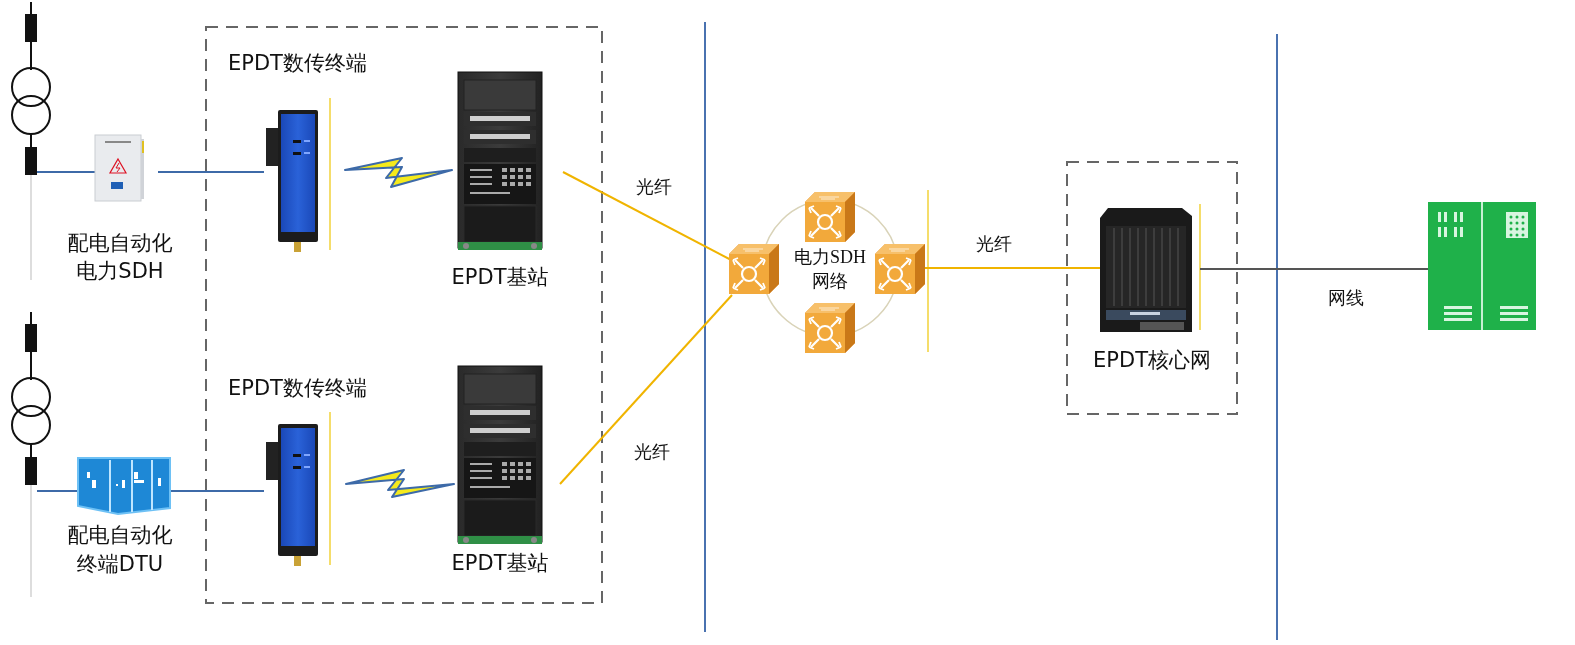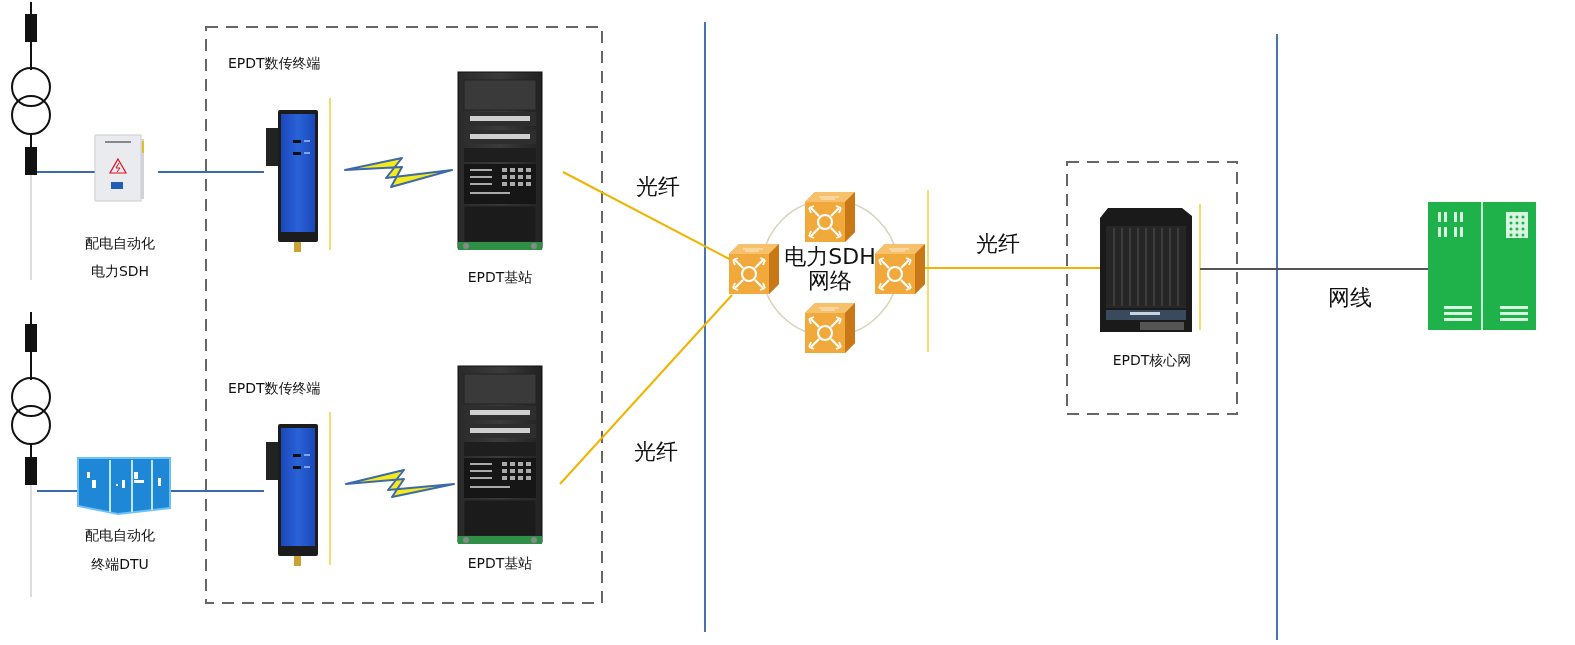--- a/index.html
+++ b/index.html
@@ -1,20 +1,20 @@
 <!DOCTYPE html>
 <html><head>
 <meta charset="utf-8">
 <style>
   html, body { margin:0; padding:0; background:#ffffff; }
   body { width:1575px; height:645px; position:relative; overflow:hidden;
          font-family:"DejaVu Sans", "Liberation Sans", sans-serif; color:#111; }
   #stage { position:absolute; left:0; top:0; width:1575px; height:645px; }
-  .lbl { position:absolute; font-size:14px; line-height:26px; color:#111; white-space:nowrap; text-align:center; }
-  .lbl.small { font-size:22px; line-height:22px; }
+  .lbl { position:absolute; font-size:21px; line-height:26px; color:#111; white-space:nowrap; text-align:center; }
+  .lbl.small { font-size:18px; line-height:22px;font-family:Liberation Serif, serif; }
   .lbl.left { text-align:left; }
 </style>
 </head>
 <body>
 
 <div id="stage">
 <svg width="1575" height="645" viewBox="0 0 1575 645" xmlns="http://www.w3.org/2000/svg" style="position:absolute;left:0;top:0">
   <defs>
     <linearGradient id="rackG" x1="0" x2="1">
       <stop offset="0" stop-color="#2a2a2a"></stop>

